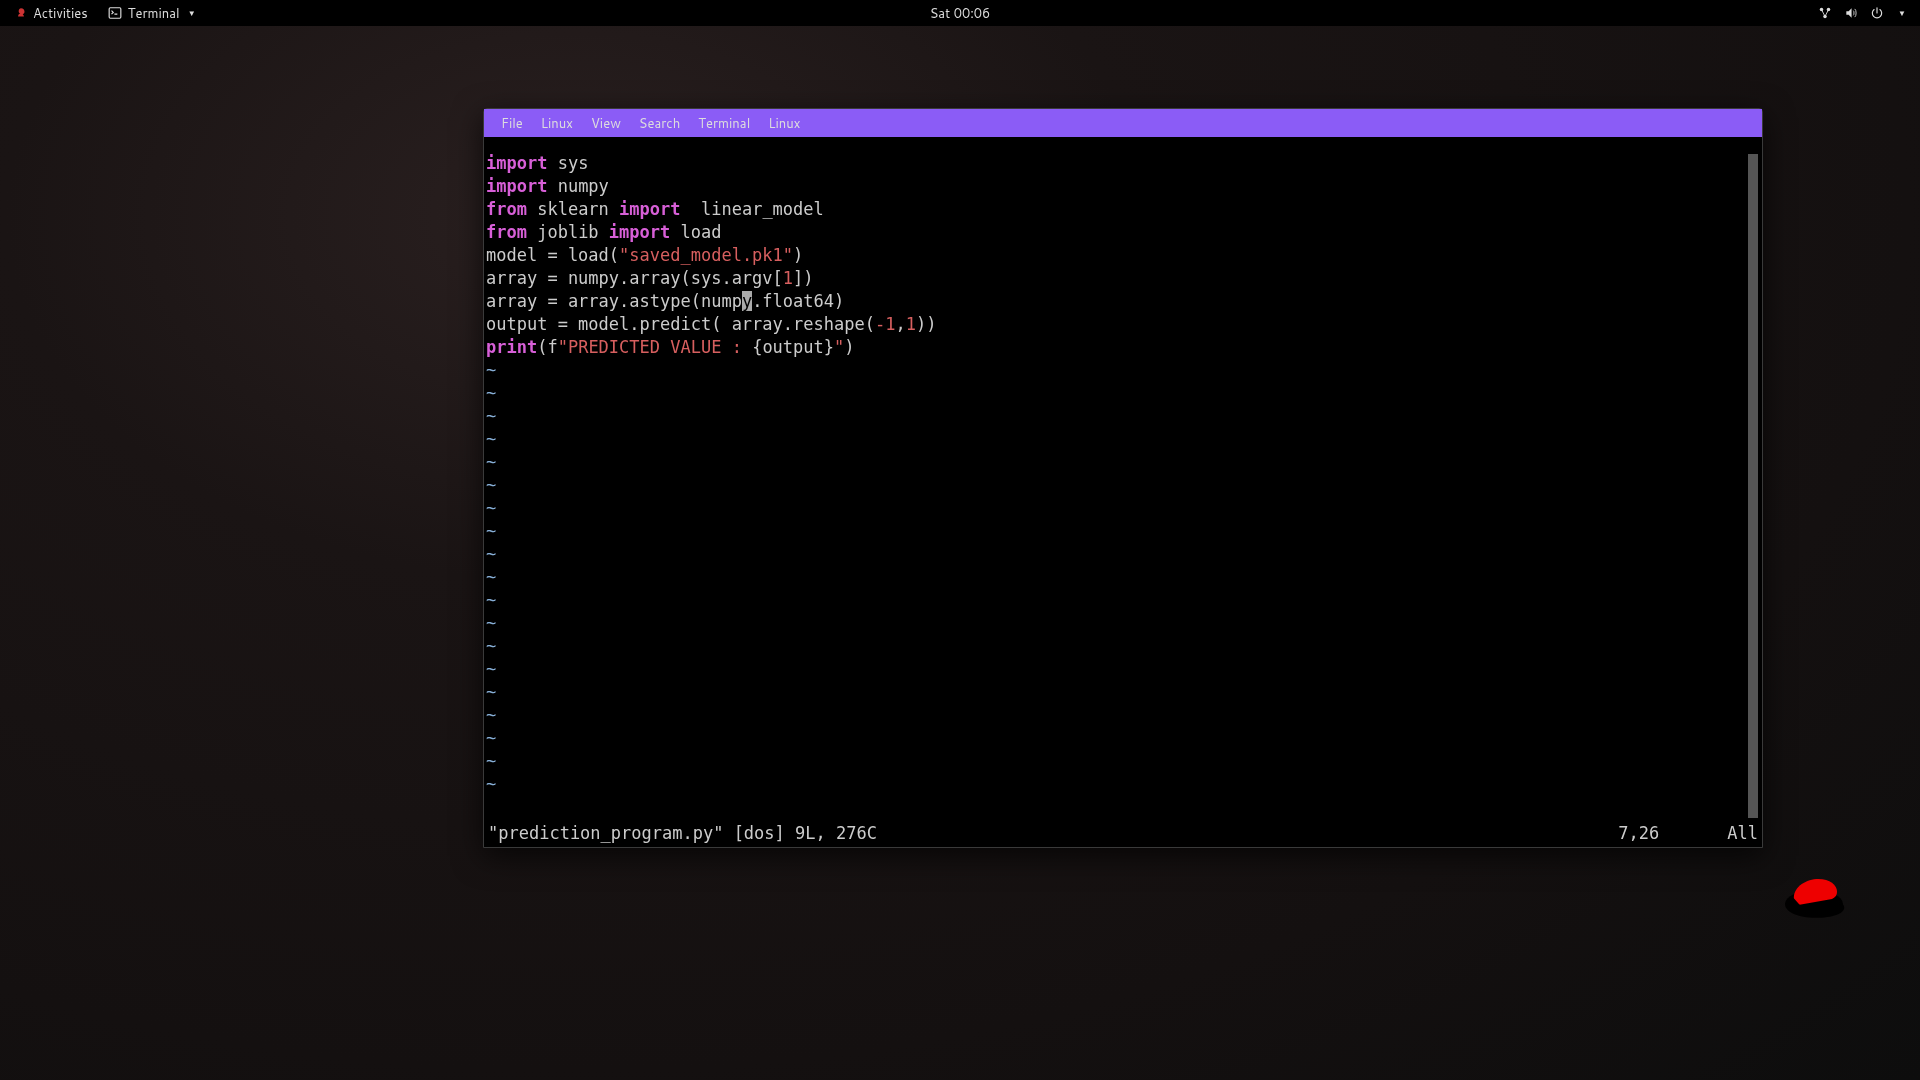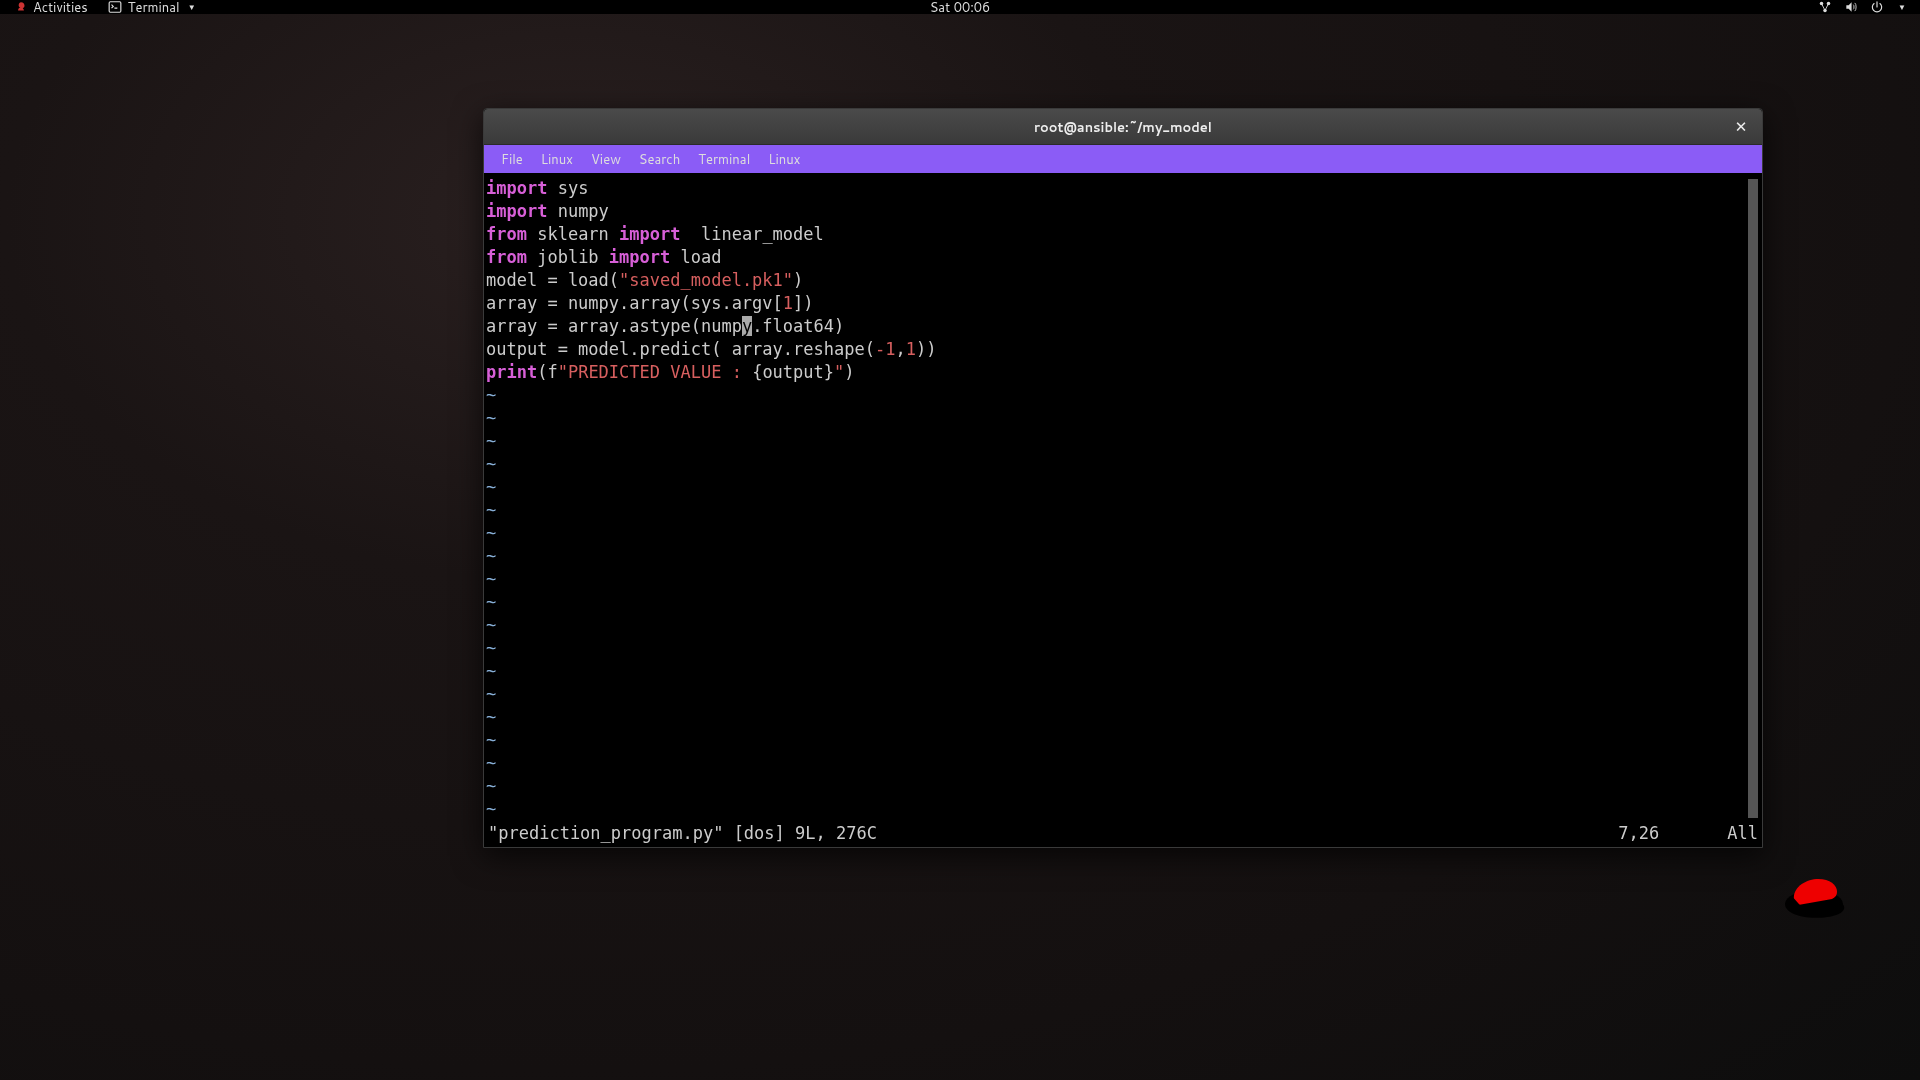--- a/index.html
+++ b/index.html
@@ -4,21 +4,21 @@
 <style>
 * { margin: 0; padding: 0; box-sizing: border-box; }
 body {
   width: 1920px; height: 1080px;
   background: #1a1a1a;
   background: radial-gradient(ellipse at 30% 20%, #2a2020 0%, #1a1414 30%, #141010 70%, #0d0d0d 100%);
   font-family: "Cantarell", "Helvetica Neue", sans-serif;
   color: #eee; overflow: hidden; position: relative;
 }
 .topbar {
-  height: 14px; background: #000; display: flex; align-items: center;
+  height: 26px; background: #000; display: flex; align-items: center;
   font-size: 13px; color: #ddd; padding: 0 6px; position: relative;
 }
 .topbar-left { display: flex; align-items: center; gap: 4px; }
 .activities { padding: 2px 8px; cursor: pointer; display: flex; align-items: center; gap: 5px; }
 .activities svg { width: 14px; height: 14px; }
 .app-menu { padding: 2px 8px; cursor: pointer; display: flex; align-items: center; gap: 6px; }
 .app-menu svg { width: 14px; height: 14px; }
 .tri-down { margin-left: 2px; font-size: 8px; }
 .topbar-center { position: absolute; left: 50%; transform: translateX(-50%); font-weight: 500; }
 .topbar-right { margin-left: auto; display: flex; align-items: center; gap: 12px; padding-right: 8px; }
@@ -46,21 +46,21 @@
 }
 .menubar {
   height: 28px; background: #8b5cf6; display: flex; align-items: center;
   padding: 0 8px; font-size: 13px; gap: 0;
 }
 .menubar-item { padding: 4px 9px; cursor: pointer; color: #ddd; }
 
 .term-body {
   flex: 1; background: #000; position: relative; overflow: hidden;
   font-family: "DejaVu Sans Mono", "Monaco", monospace;
-  font-size: 17px; line-height: 23px; padding: 4px 2px 2px 0;
+  font-size: 17px; line-height: 23px; padding: 15px 2px 2px 0;
   display: flex;
 }
 .term-content { flex: 1; padding-left: 2px; white-space: pre; }
 .term-scrollbar { width: 10px; background: #555; margin: 2px 2px 2px 0; }
 
 .kw { color: #d75fd7; font-weight: 600; } 
 .str { color: #d75f5f; } 
 .num { color: #d75f5f; } 
 .nrm { color: #ccc; }
 .tilde { color: #87afd7; }
@@ -116,26 +116,20 @@
         <path d="M16 8c1.5 1 1.5 7 0 8M18.5 5c3 2 3 12 0 14" stroke="#ddd" stroke-width="1.5" fill="none"></path>
       </svg>
     <svg viewBox="0 0 24 24">
         <path d="M12 3v9M7 6a8 8 0 1 0 10 0" stroke="#ddd" stroke-width="2" fill="none" stroke-linecap="round"></path>
       </svg>
     <span class="tri-down">▼</span>
   </div>
 </div>
 
 <div class="terminal-window">
-  <div class="titlebar">
-    <div class="titlebar-title">root@ansible:~/my_model</div>
-    <div class="close-btn">
-      <span>✕</span>
-    </div>
-  </div>
   <div class="menubar">
     <div class="menubar-item">File</div>
     <div class="menubar-item">Linux</div>
     <div class="menubar-item">View</div>
     <div class="menubar-item">Search</div>
     <div class="menubar-item">Terminal</div>
     <div class="menubar-item">Linux</div>
   </div>
   <div class="term-body">
     <div class="term-content"><span class="kw">import</span><span class="nrm"> sys</span>

